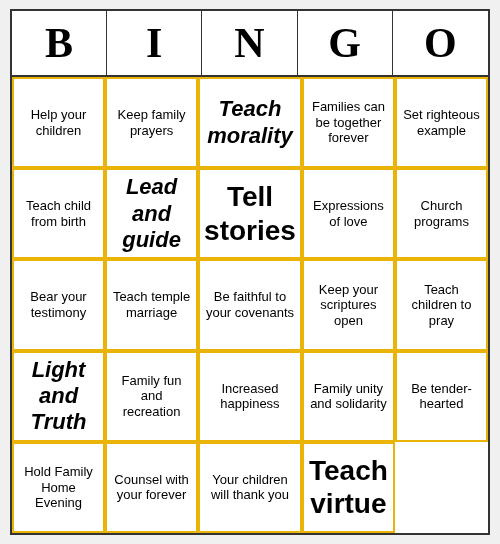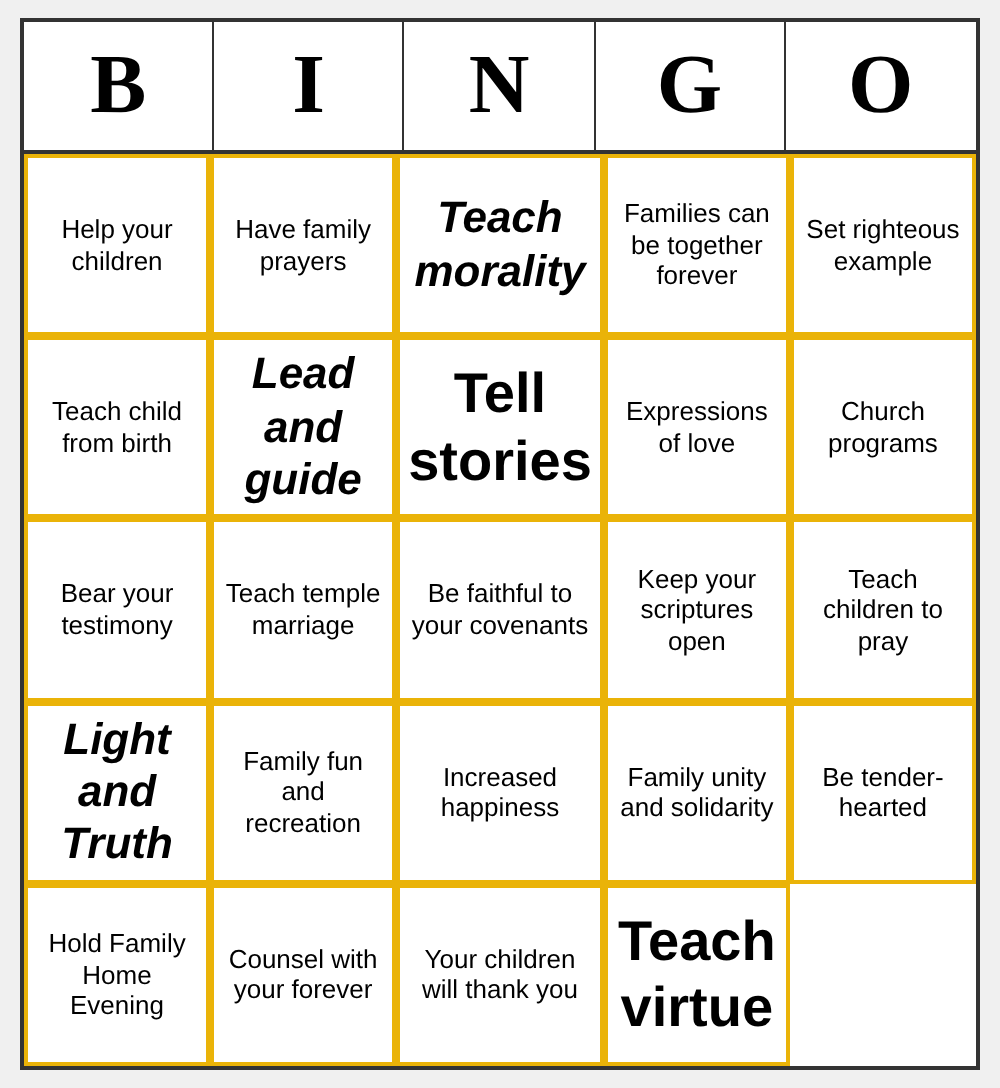--- a/index.html
+++ b/index.html
@@ -56,21 +56,21 @@
 <div class="bingo-card">
   <div class="bingo-header">
   <div class="header-cell">B</div>
       <div class="header-cell">I</div>
       <div class="header-cell">N</div>
       <div class="header-cell">G</div>
       <div class="header-cell">O</div>
     </div>
   <div class="bingo-grid">
   <div class="bingo-cell medium">Help your children</div>
-      <div class="bingo-cell medium">Have family prayers</div>
+      <div class="bingo-cell medium">Keep family prayers</div>
       <div class="bingo-cell large">Teach morality</div>
       <div class="bingo-cell small">Families can be together forever</div>
       <div class="bingo-cell medium">Set righteous example</div>
       <div class="bingo-cell small">Teach child from birth</div>
       <div class="bingo-cell large">Lead and guide</div>
       <div class="bingo-cell xlarge">Tell stories</div>
       <div class="bingo-cell small">Expressions of love</div>
       <div class="bingo-cell medium">Church programs</div>
       <div class="bingo-cell medium">Bear your testimony</div>
       <div class="bingo-cell small">Teach temple marriage</div>

